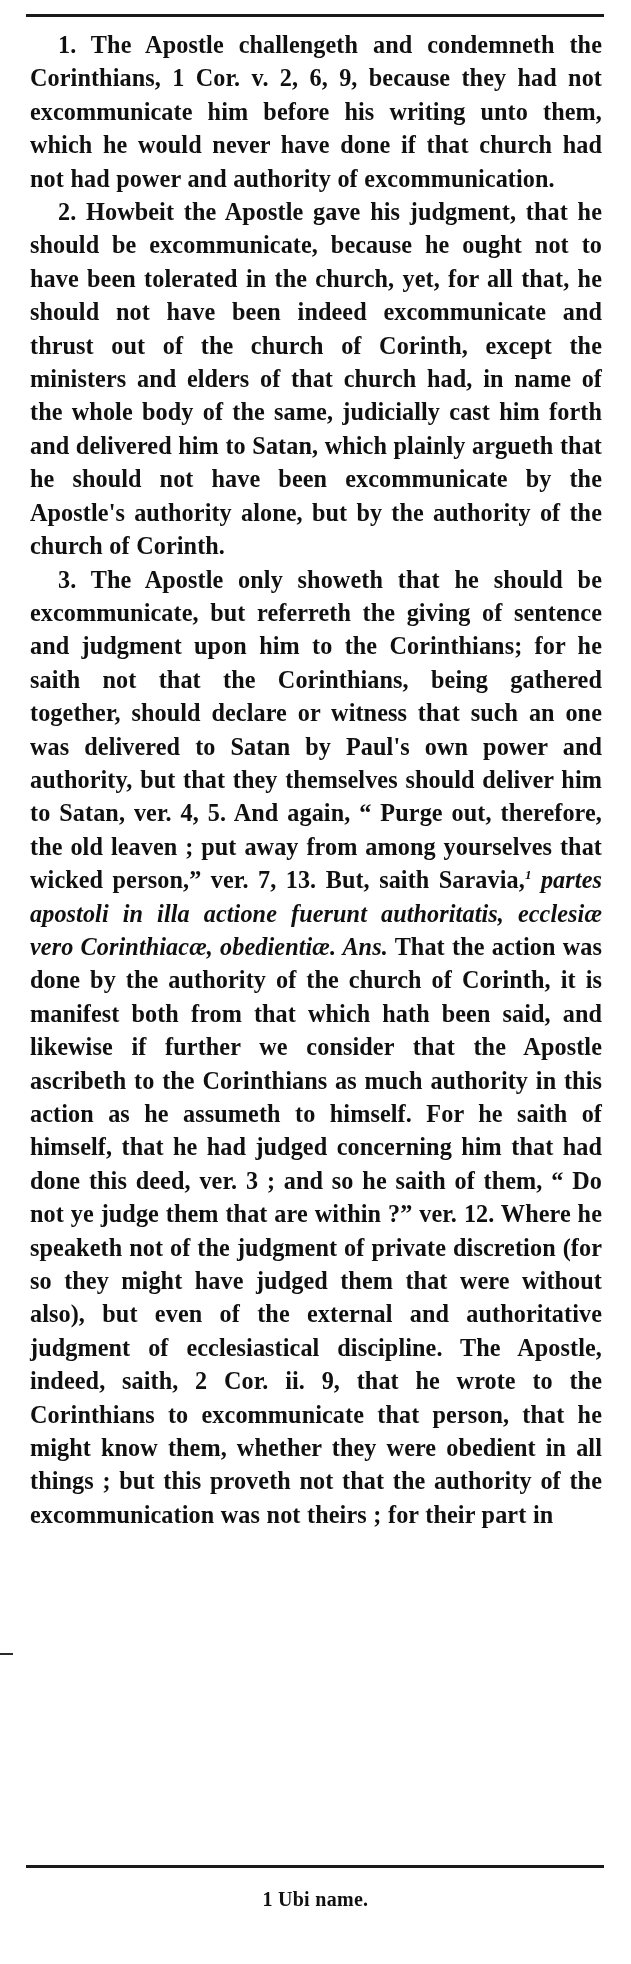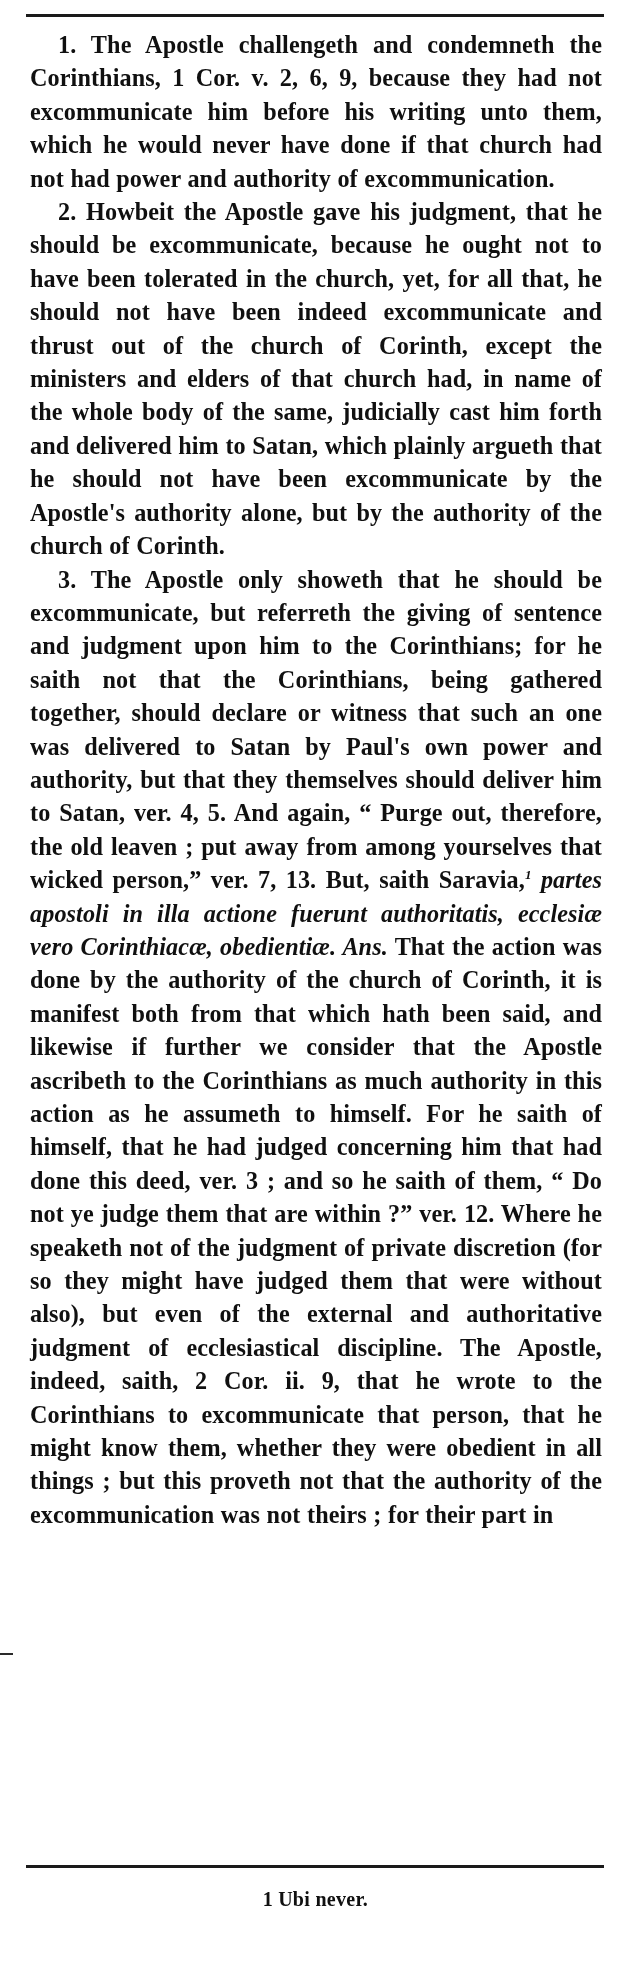--- a/index.html
+++ b/index.html
@@ -107,15 +107,15 @@
     <p class="para"><span class="indent"></span><span>1. The Apostle challengeth and condemneth the Corinthians, 1 Cor. v. 2, 6, 9, because they had not excommunicate him before his writing unto them, which he would never have done if that church had not had power and authority of excommunication.</span></p>
 
     <p class="para"><span class="indent"></span><span>2. Howbeit the Apostle gave his judgment, that he should be excommunicate, because he ought not to have been tolerated in the church, yet, for all that, he should not have been indeed excommunicate and thrust out of the church of Corinth, except the ministers and elders of that church had, in name of the whole body of the same, judicially cast him forth and delivered him to Satan, which plainly argueth that he should not have been excommunicate by the Apostle's authority alone, but by the authority of the church of Corinth.</span></p>
 
     <p class="para"><span class="indent"></span><span>3. The Apostle only showeth that he should be excommunicate, but referreth the giving of sentence and judgment upon him to the Corinthians; for he saith not that the Corinthians, being gathered together, should declare or witness that such an one was delivered to Satan by Paul's own power and authority, but that they themselves should deliver him to Satan, ver. 4, 5.  And again, “ Purge out, therefore, the old leaven ; put away from among yourselves that wicked person,” ver. 7, 13.  But, saith Saravia,</span><sup class="fn">1</sup><span class="ital"> partes apostoli in illa actione fuerunt authoritatis, ecclesiæ vero Corinthiacæ, obedientiæ.</span><span class="ital">  Ans.</span><span> That the action was done by the authority of the church of Corinth, it is manifest both from that which hath been said, and likewise if further we consider that the Apostle ascribeth to the Corinthians as much authority in this action as he assumeth to himself.  For he saith of himself, that he had judged concerning him that had done this deed, ver. 3 ; and so he saith of them, “ Do not ye judge them that are within ?” ver. 12.  Where he speaketh not of the judgment of private discretion (for so they might have judged them that were without also), but even of the external and authoritative judgment of ecclesiastical discipline.  The Apostle, indeed, saith, 2 Cor. ii. 9, that he wrote to the Corinthians to excommunicate that person, that he might know them, whether they were obedient in all things ; but this proveth not that the authority of the excommunication was not theirs ; for their part in</span></p>
 
   </div>
 
   <div class="rule-bottom"></div>
 
-  <div class="footnote"><span class="fn-num">1</span><span>Ubi never.</span></div>
+  <div class="footnote"><span class="fn-num">1</span><span>Ubi name.</span></div>
 
 </div>
 
 </body></html>

